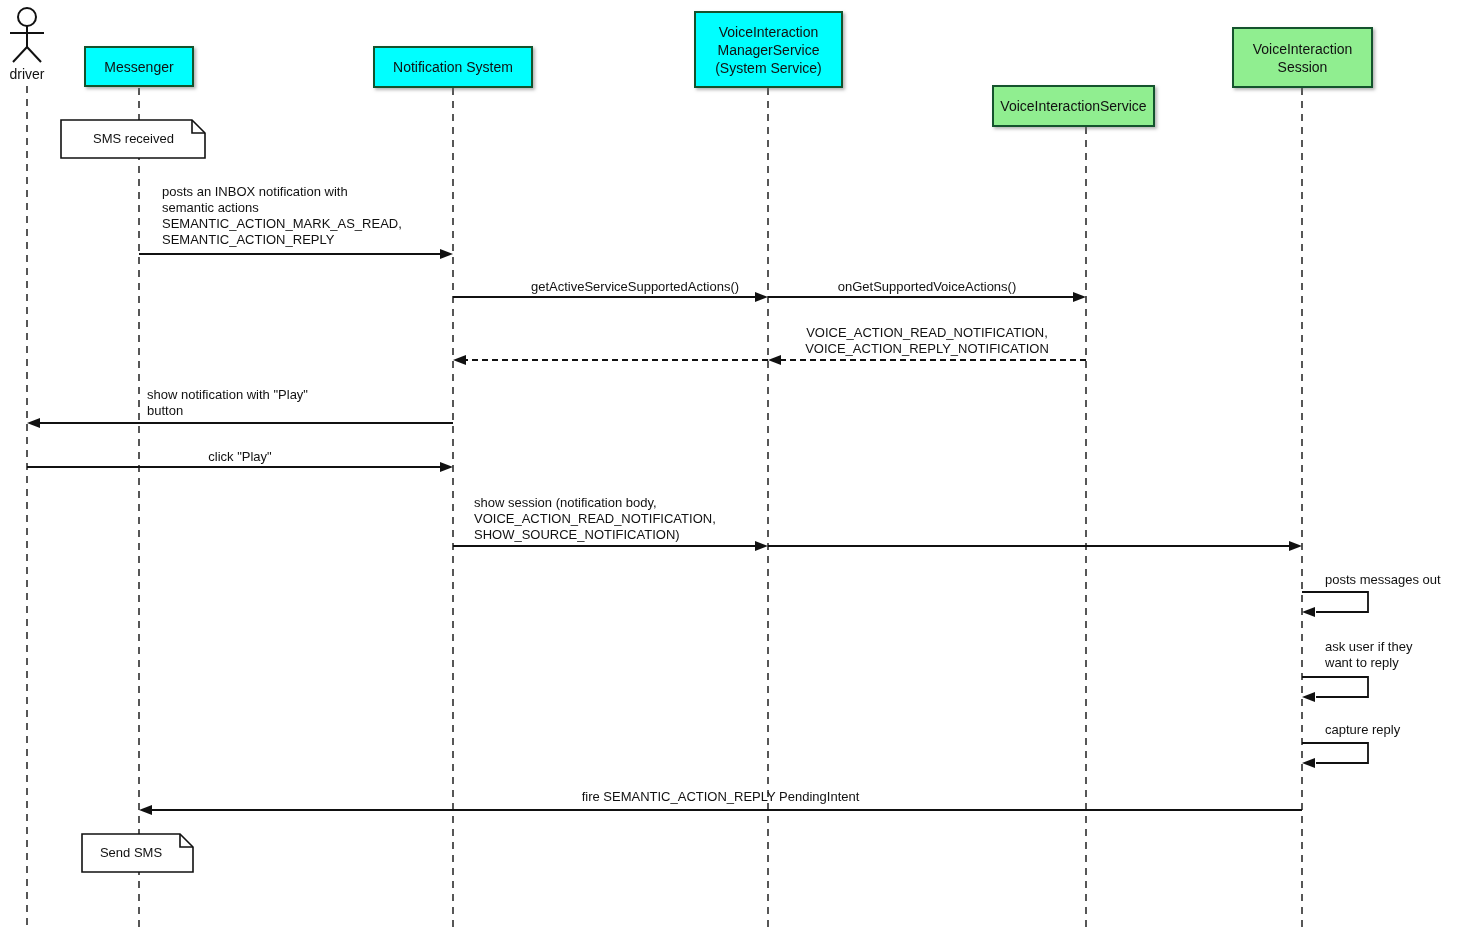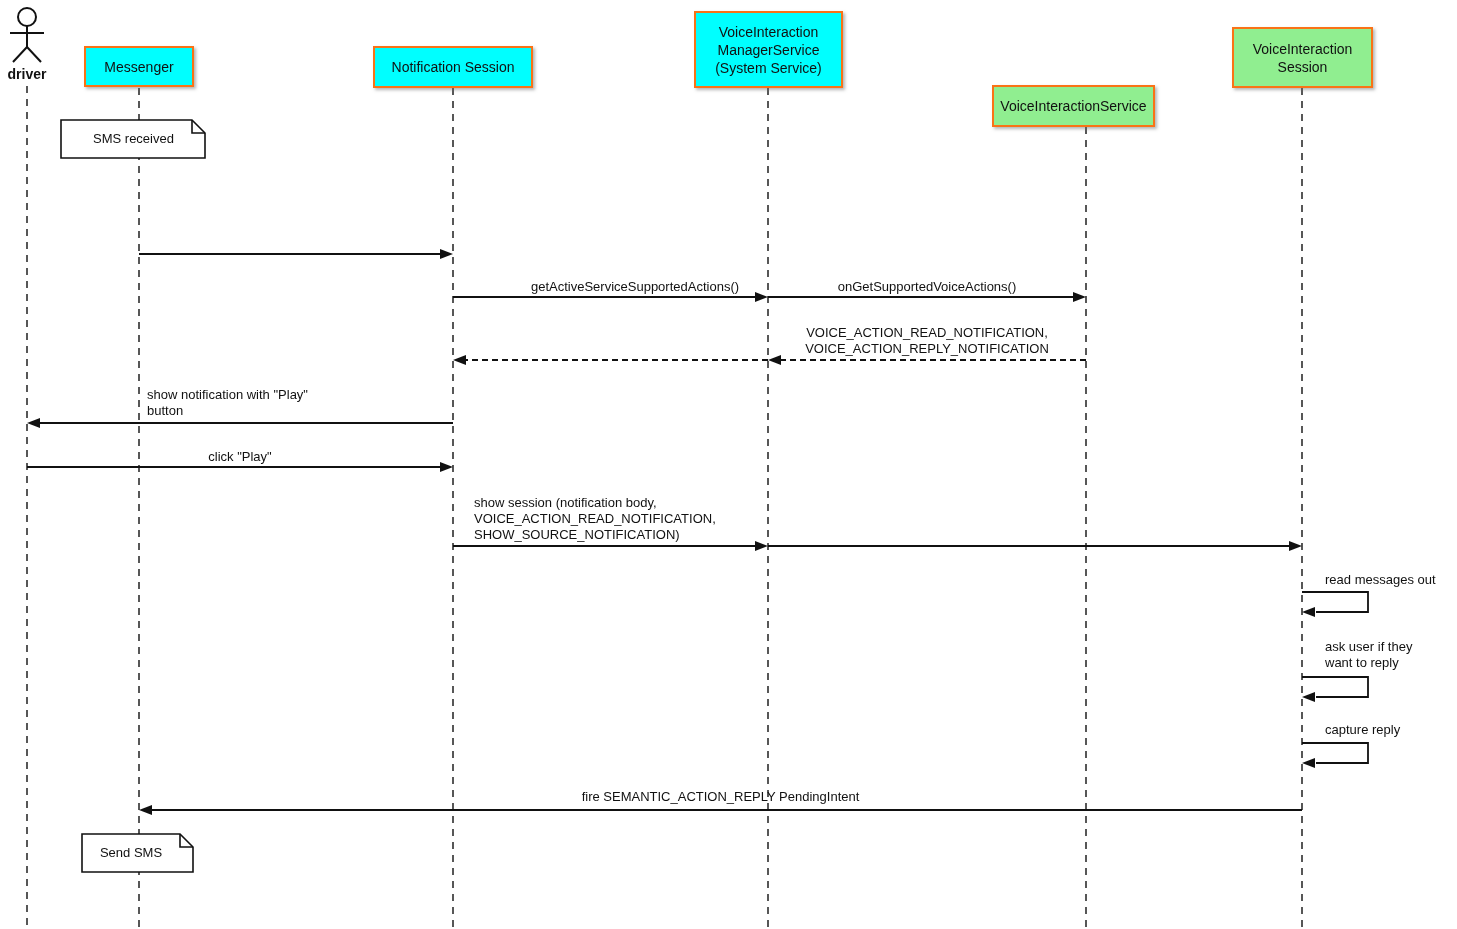--- a/index.html
+++ b/index.html
@@ -12,21 +12,21 @@
     color: #111111;
     overflow: hidden;
   }
   svg.layer {
     position: absolute;
     left: 0; top: 0;
     width: 1457px; height: 929px;
   }
   .pbox {
     position: absolute;
-    border: 2px solid #f97316;
+    border: 2px solid #14532d;
     box-shadow: 2px 2px 3px rgba(110,110,110,0.5);
     display: flex;
     align-items: center;
     justify-content: center;
     text-align: center;
     font-size: 14px;
     line-height: 18px;
     white-space: pre-line;
     box-sizing: border-box;
   }
@@ -149,59 +149,63 @@
         <line x1="1302" y1="810" x2="151" y2="810"></line>
         <polygon points="152,805 139,810 152,815" stroke="none"></polygon>
       </g>
     </g>
   </svg>
 
   <div class="pbox cyan" style="left:84px;  top:46px; width:110px; height:41px;">
     <span>Messenger</span>
   </div>
   <div class="pbox cyan" style="left:373px; top:46px; width:160px; height:42px;">
-    <span>Notification Session</span>
+    <span>Notification System</span>
   </div>
   <div class="pbox cyan" style="left:694px; top:11px; width:149px; height:77px;">
     <span>VoiceInteraction
 ManagerService
 (System Service)</span>
   </div>
   <div class="pbox green" style="left:992px; top:46px; width:163px; height:42px;margin-top:39px;">
     <span>VoiceInteractionService</span>
   </div>
   <div class="pbox green" style="left:1232px; top:27px; width:141px; height:61px;">
     <span>VoiceInteraction
 Session</span>
   </div>
 
-  <div class="actorlabel" style="left:2px; top:66px; width:50px;font-weight:bold;">driver</div>
+  <div class="actorlabel" style="left:2px; top:66px; width:50px;">driver</div>
 
   <div class="notetext" style="left:61px; top:131px; width:131px;padding-left:7px;">SMS received</div>
   <div class="notetext" style="left:82px; top:845px; width:98px;">Send SMS</div>
 
+  <div class="msg" style="left:162px; top:184px;">posts an INBOX notification with
+semantic actions
+SEMANTIC_ACTION_MARK_AS_READ,
+SEMANTIC_ACTION_REPLY</div>
 
   <div class="msg center" style="left:453px; top:279px; width:364px;">getActiveServiceSupportedActions()</div>
 
   <div class="msg center" style="left:768px; top:279px; width:318px;">onGetSupportedVoiceActions()</div>
 
   <div class="msg center" style="left:768px; top:325px; width:318px;">VOICE_ACTION_READ_NOTIFICATION,
 VOICE_ACTION_REPLY_NOTIFICATION</div>
 
   <div class="msg" style="left:147px; top:387px;">show notification with "Play"
 button</div>
 
   <div class="msg center" style="left:27px; top:449px; width:426px;">click "Play"</div>
 
   <div class="msg" style="left:474px; top:495px;">show session (notification body,
 VOICE_ACTION_READ_NOTIFICATION,
 SHOW_SOURCE_NOTIFICATION)</div>
 
 
-  <div class="msg" style="left:1325px; top:572px;">read messages out</div>
+  <div class="msg" style="left:1325px; top:572px;">posts messages out</div>
 
   <div class="msg" style="left:1325px; top:639px;">ask user if they
 want to reply</div>
 
   <div class="msg" style="left:1325px; top:722px;">capture reply</div>
 
   <div class="msg center" style="left:139px; top:789px; width:1163px;">fire SEMANTIC_ACTION_REPLY PendingIntent</div>
 
 </div>
 

